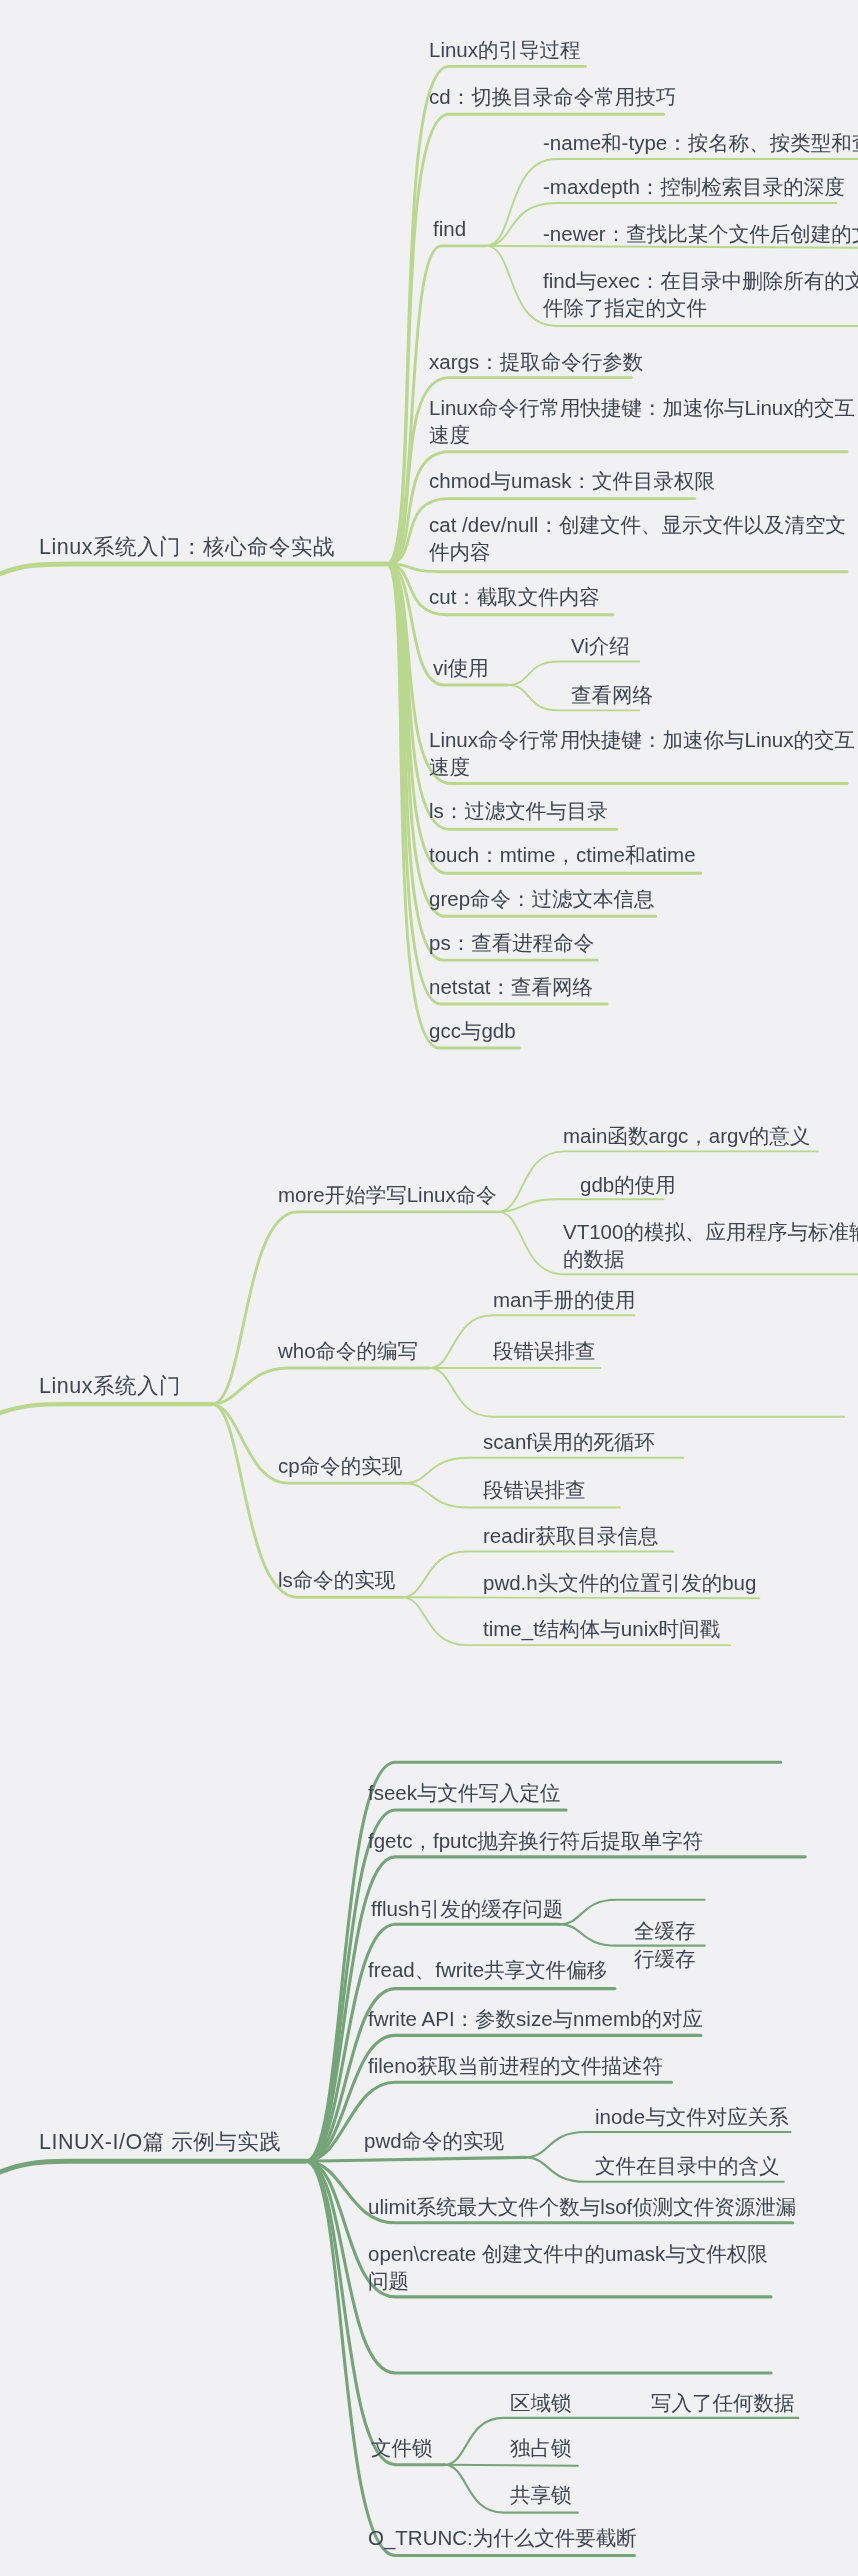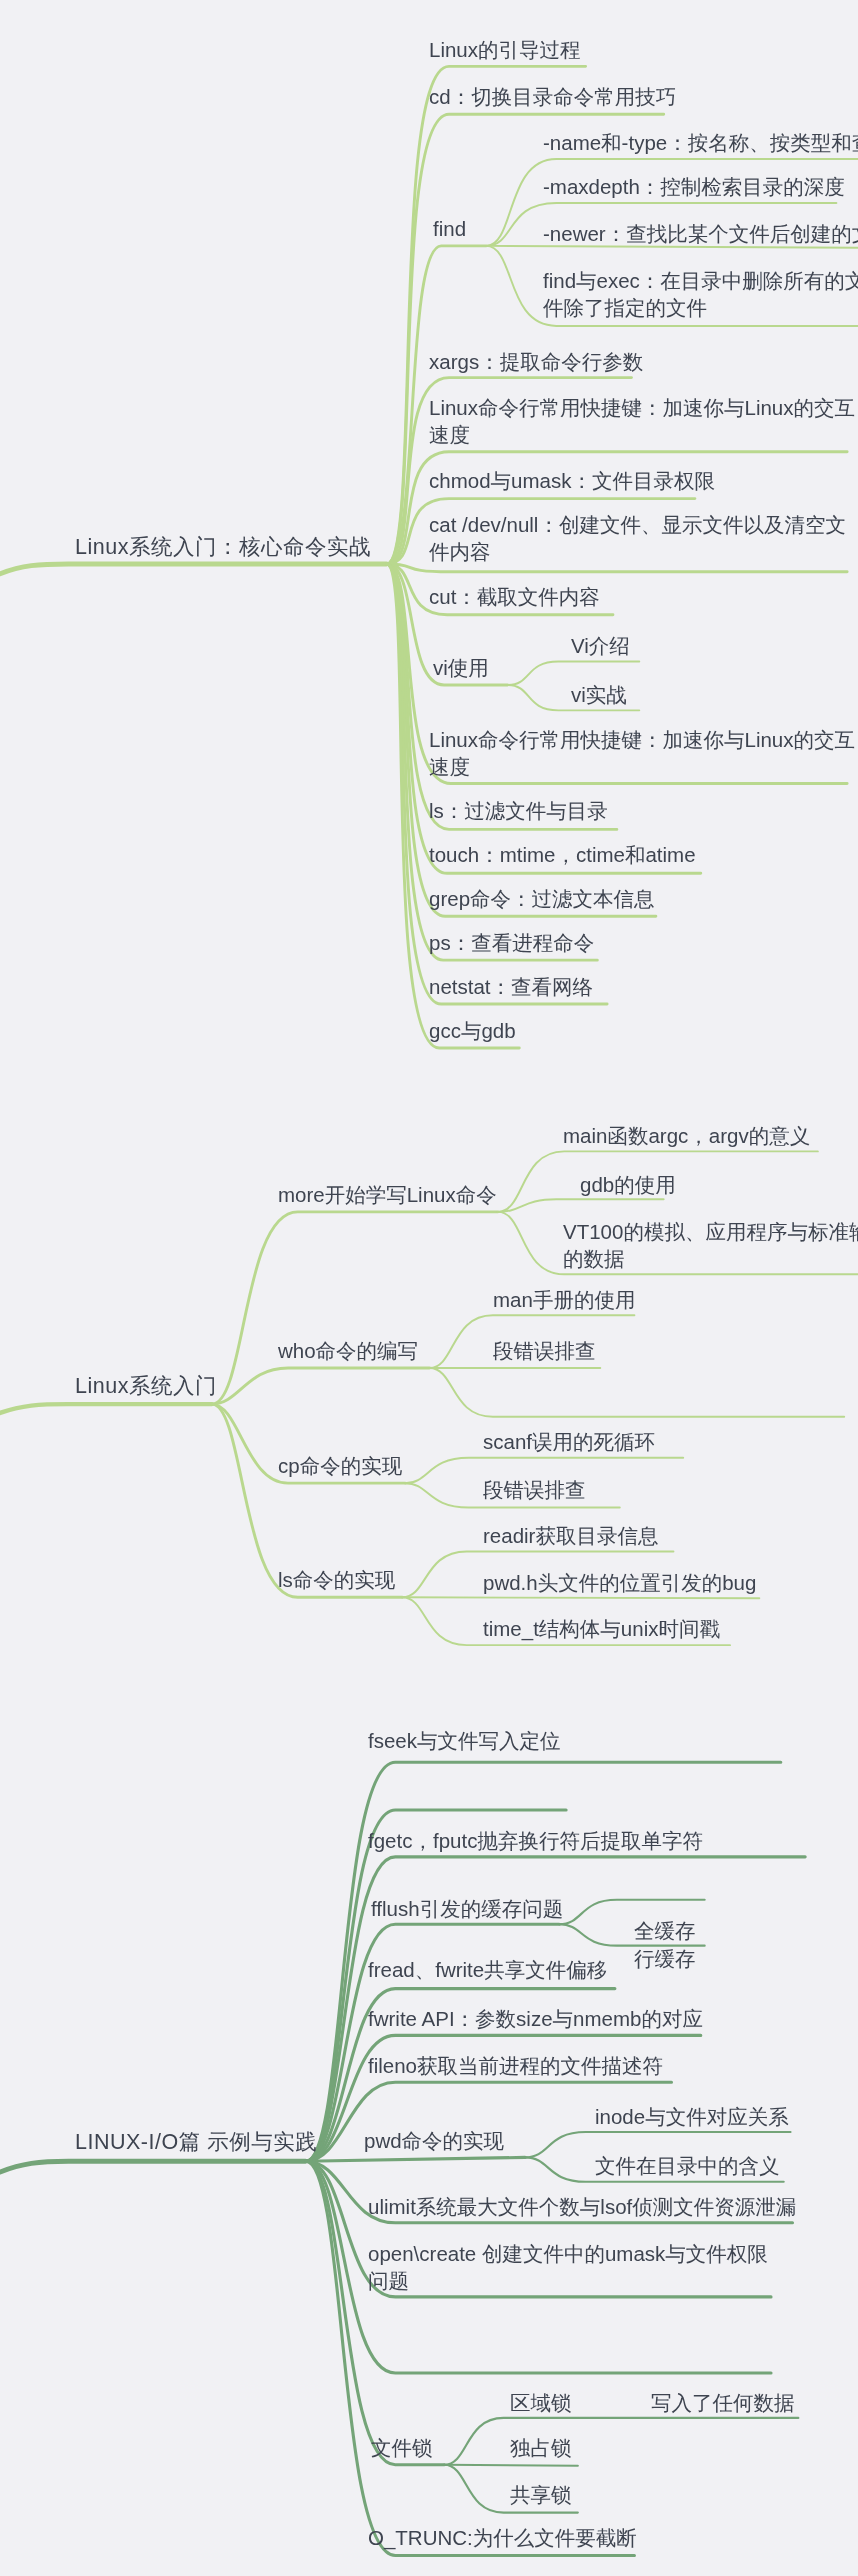--- a/index.html
+++ b/index.html
@@ -24,21 +24,20 @@
   .node {
     position: absolute;
     font-size: 20.5px;
     line-height: 26px;
     color: #3e4450;
     white-space: nowrap;
   }
   .root {
     font-size: 21.5px;
     letter-spacing: 0.5px;
-    margin-left: 36px;
   }
   .wrap {
     white-space: normal;
     line-height: 27px;
   }
 </style>
 </head>
 <body>
 
 <div id="canvas">
@@ -135,21 +134,21 @@
   <div class="node" style="left:543px;top:174px">-maxdepth：控制检索目录的深度</div>
   <div class="node" style="left:543px;top:221px">-newer：查找比某个文件后创建的文件</div>
   <div class="node wrap" style="left:543px;top:267px;width:332px">find与exec：在目录中删除所有的文件除了指定的文件</div>
   <div class="node" style="left:429px;top:349px">xargs：提取命令行参数</div>
   <div class="node wrap" style="left:429px;top:394px;width:432px">Linux命令行常用快捷键：加速你与Linux的交互速度</div>
   <div class="node" style="left:429px;top:468px">chmod与umask：文件目录权限</div>
   <div class="node wrap" style="left:429px;top:511px;width:432px">cat /dev/null：创建文件、显示文件以及清空文件内容</div>
   <div class="node" style="left:429px;top:584px">cut：截取文件内容</div>
   <div class="node" style="left:433px;top:655px">vi使用</div>
   <div class="node" style="left:571px;top:633px">Vi介绍</div>
-  <div class="node" style="left:571px;top:682px">vi实战</div>
+  <div class="node" style="left:571px;top:682px">查看网络</div>
   <div class="node wrap" style="left:429px;top:726px;width:432px">Linux命令行常用快捷键：加速你与Linux的交互速度</div>
   <div class="node" style="left:429px;top:798px">ls：过滤文件与目录</div>
   <div class="node" style="left:429px;top:842px">touch：mtime，ctime和atime</div>
   <div class="node" style="left:429px;top:886px">grep命令：过滤文本信息</div>
   <div class="node" style="left:429px;top:930px">ps：查看进程命令</div>
   <div class="node" style="left:429px;top:974px">netstat：查看网络</div>
   <div class="node" style="left:429px;top:1018px">gcc与gdb</div>
 
   <div class="node root" style="left:39px;top:1373px">Linux系统入门</div>
   <div class="node" style="left:278px;top:1182px">more开始学写Linux命令</div>
@@ -161,21 +160,21 @@
   <div class="node" style="left:493px;top:1338px">段错误排查</div>
   <div class="node" style="left:278px;top:1453px">cp命令的实现</div>
   <div class="node" style="left:483px;top:1429px">scanf误用的死循环</div>
   <div class="node" style="left:483px;top:1477px">段错误排查</div>
   <div class="node" style="left:278px;top:1567px">ls命令的实现</div>
   <div class="node" style="left:483px;top:1523px">readir获取目录信息</div>
   <div class="node" style="left:483px;top:1570px">pwd.h头文件的位置引发的bug</div>
   <div class="node" style="left:483px;top:1616px">time_t结构体与unix时间戳</div>
 
   <div class="node root" style="left:39px;top:2129px">LINUX-I/O篇 示例与实践</div>
-  <div class="node" style="left:368px;top:1728px">fseek与文件写入定位</div>
+  <div class="node" style="left:368px;top:1780px">fseek与文件写入定位</div>
   <div class="node" style="left:368px;top:1828px">fgetc，fputc抛弃换行符后提取单字符</div>
   <div class="node" style="left:371px;top:1896px">fflush引发的缓存问题</div>
   <div class="node" style="left:634px;top:1946px">行缓存</div>
   <div class="node" style="left:634px;top:1918px">全缓存</div>
   <div class="node" style="left:368px;top:1957px">fread、fwrite共享文件偏移</div>
   <div class="node" style="left:368px;top:2006px">fwrite API：参数size与nmemb的对应</div>
   <div class="node" style="left:368px;top:2053px">fileno获取当前进程的文件描述符</div>
   <div class="node" style="left:364px;top:2128px">pwd命令的实现</div>
   <div class="node" style="left:595px;top:2104px">inode与文件对应关系</div>
   <div class="node" style="left:595px;top:2153px">文件在目录中的含义</div>

